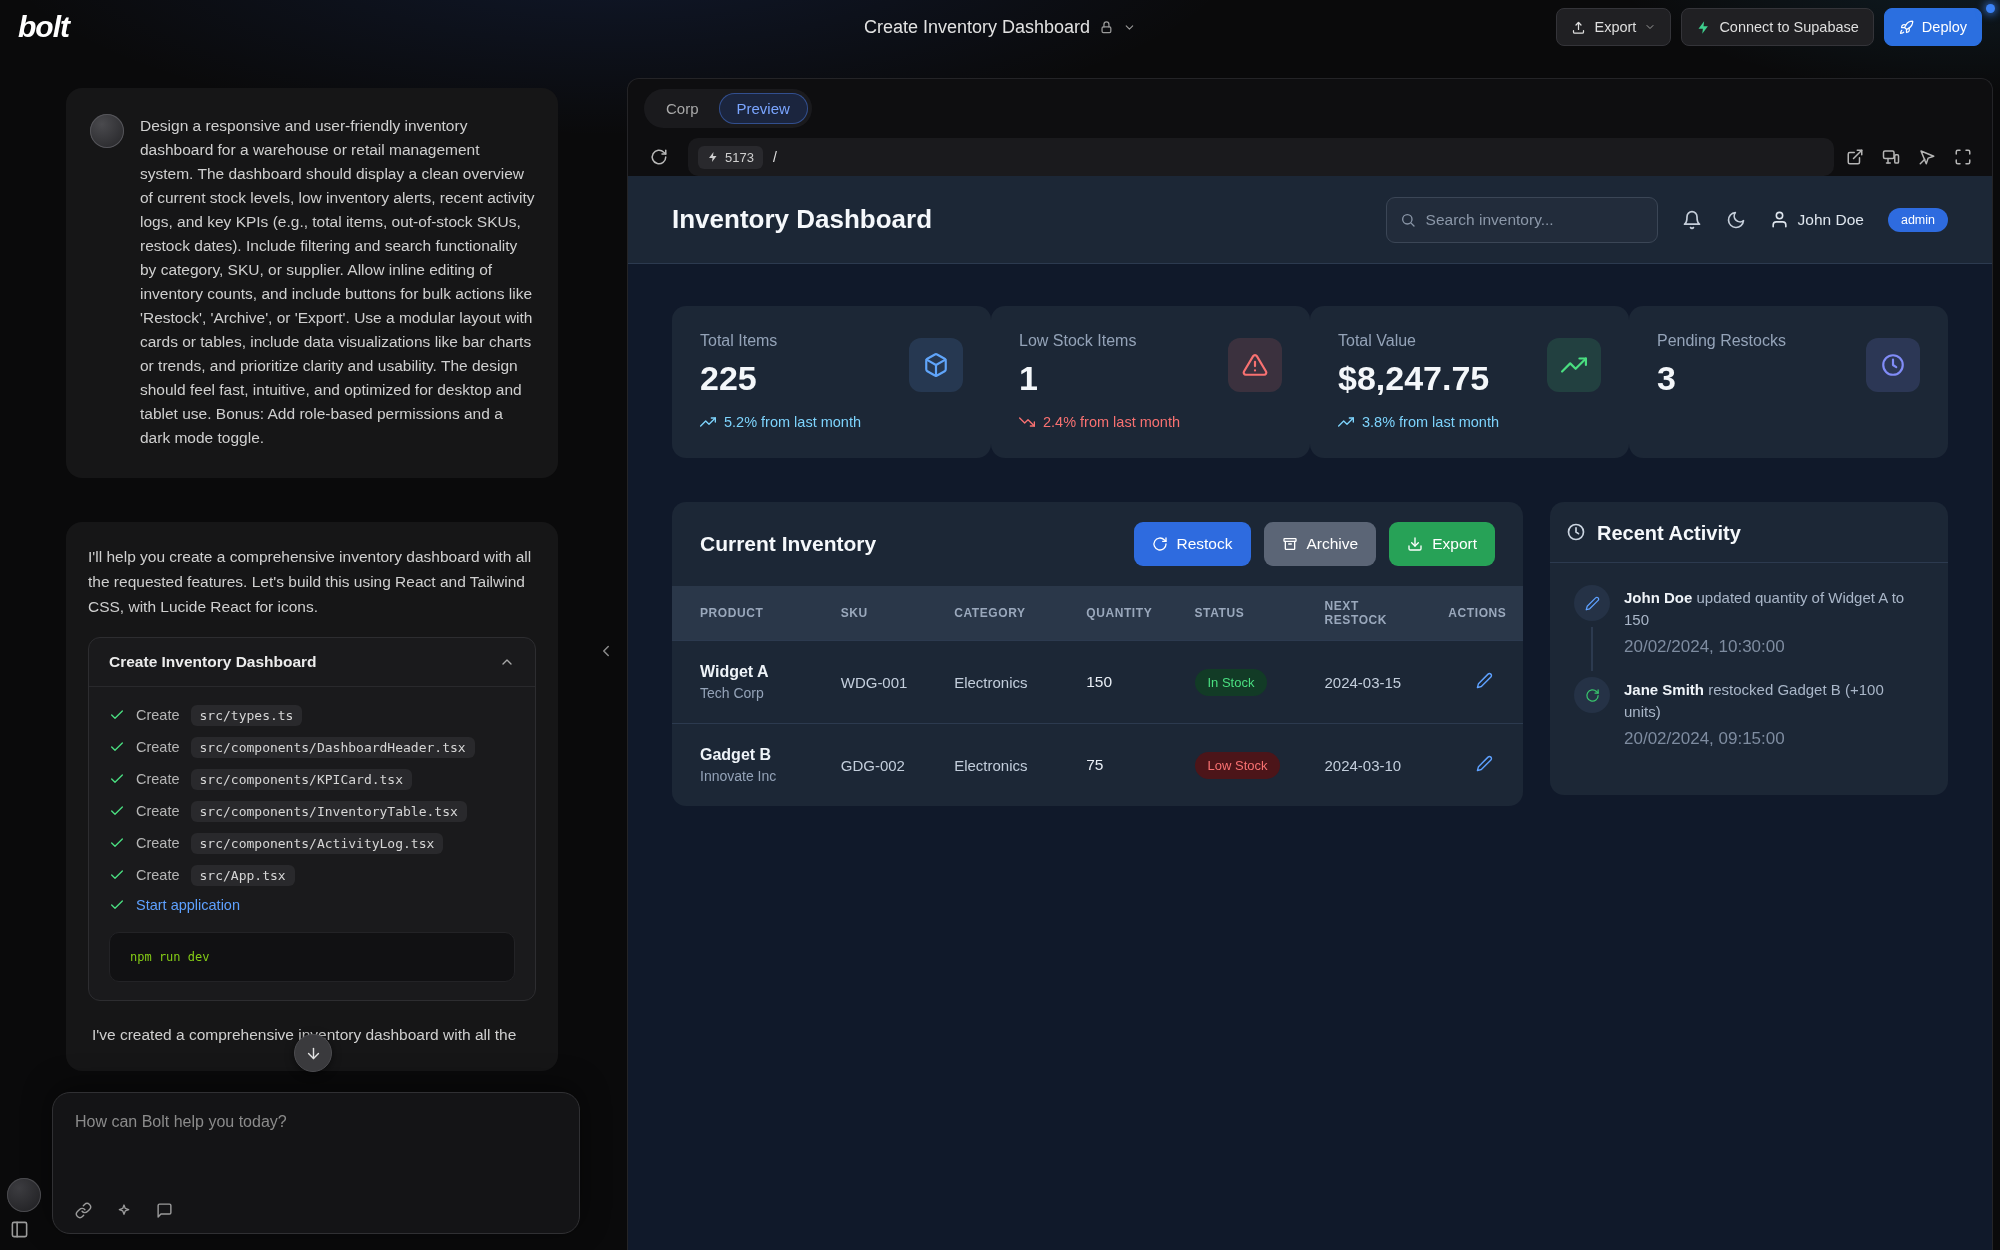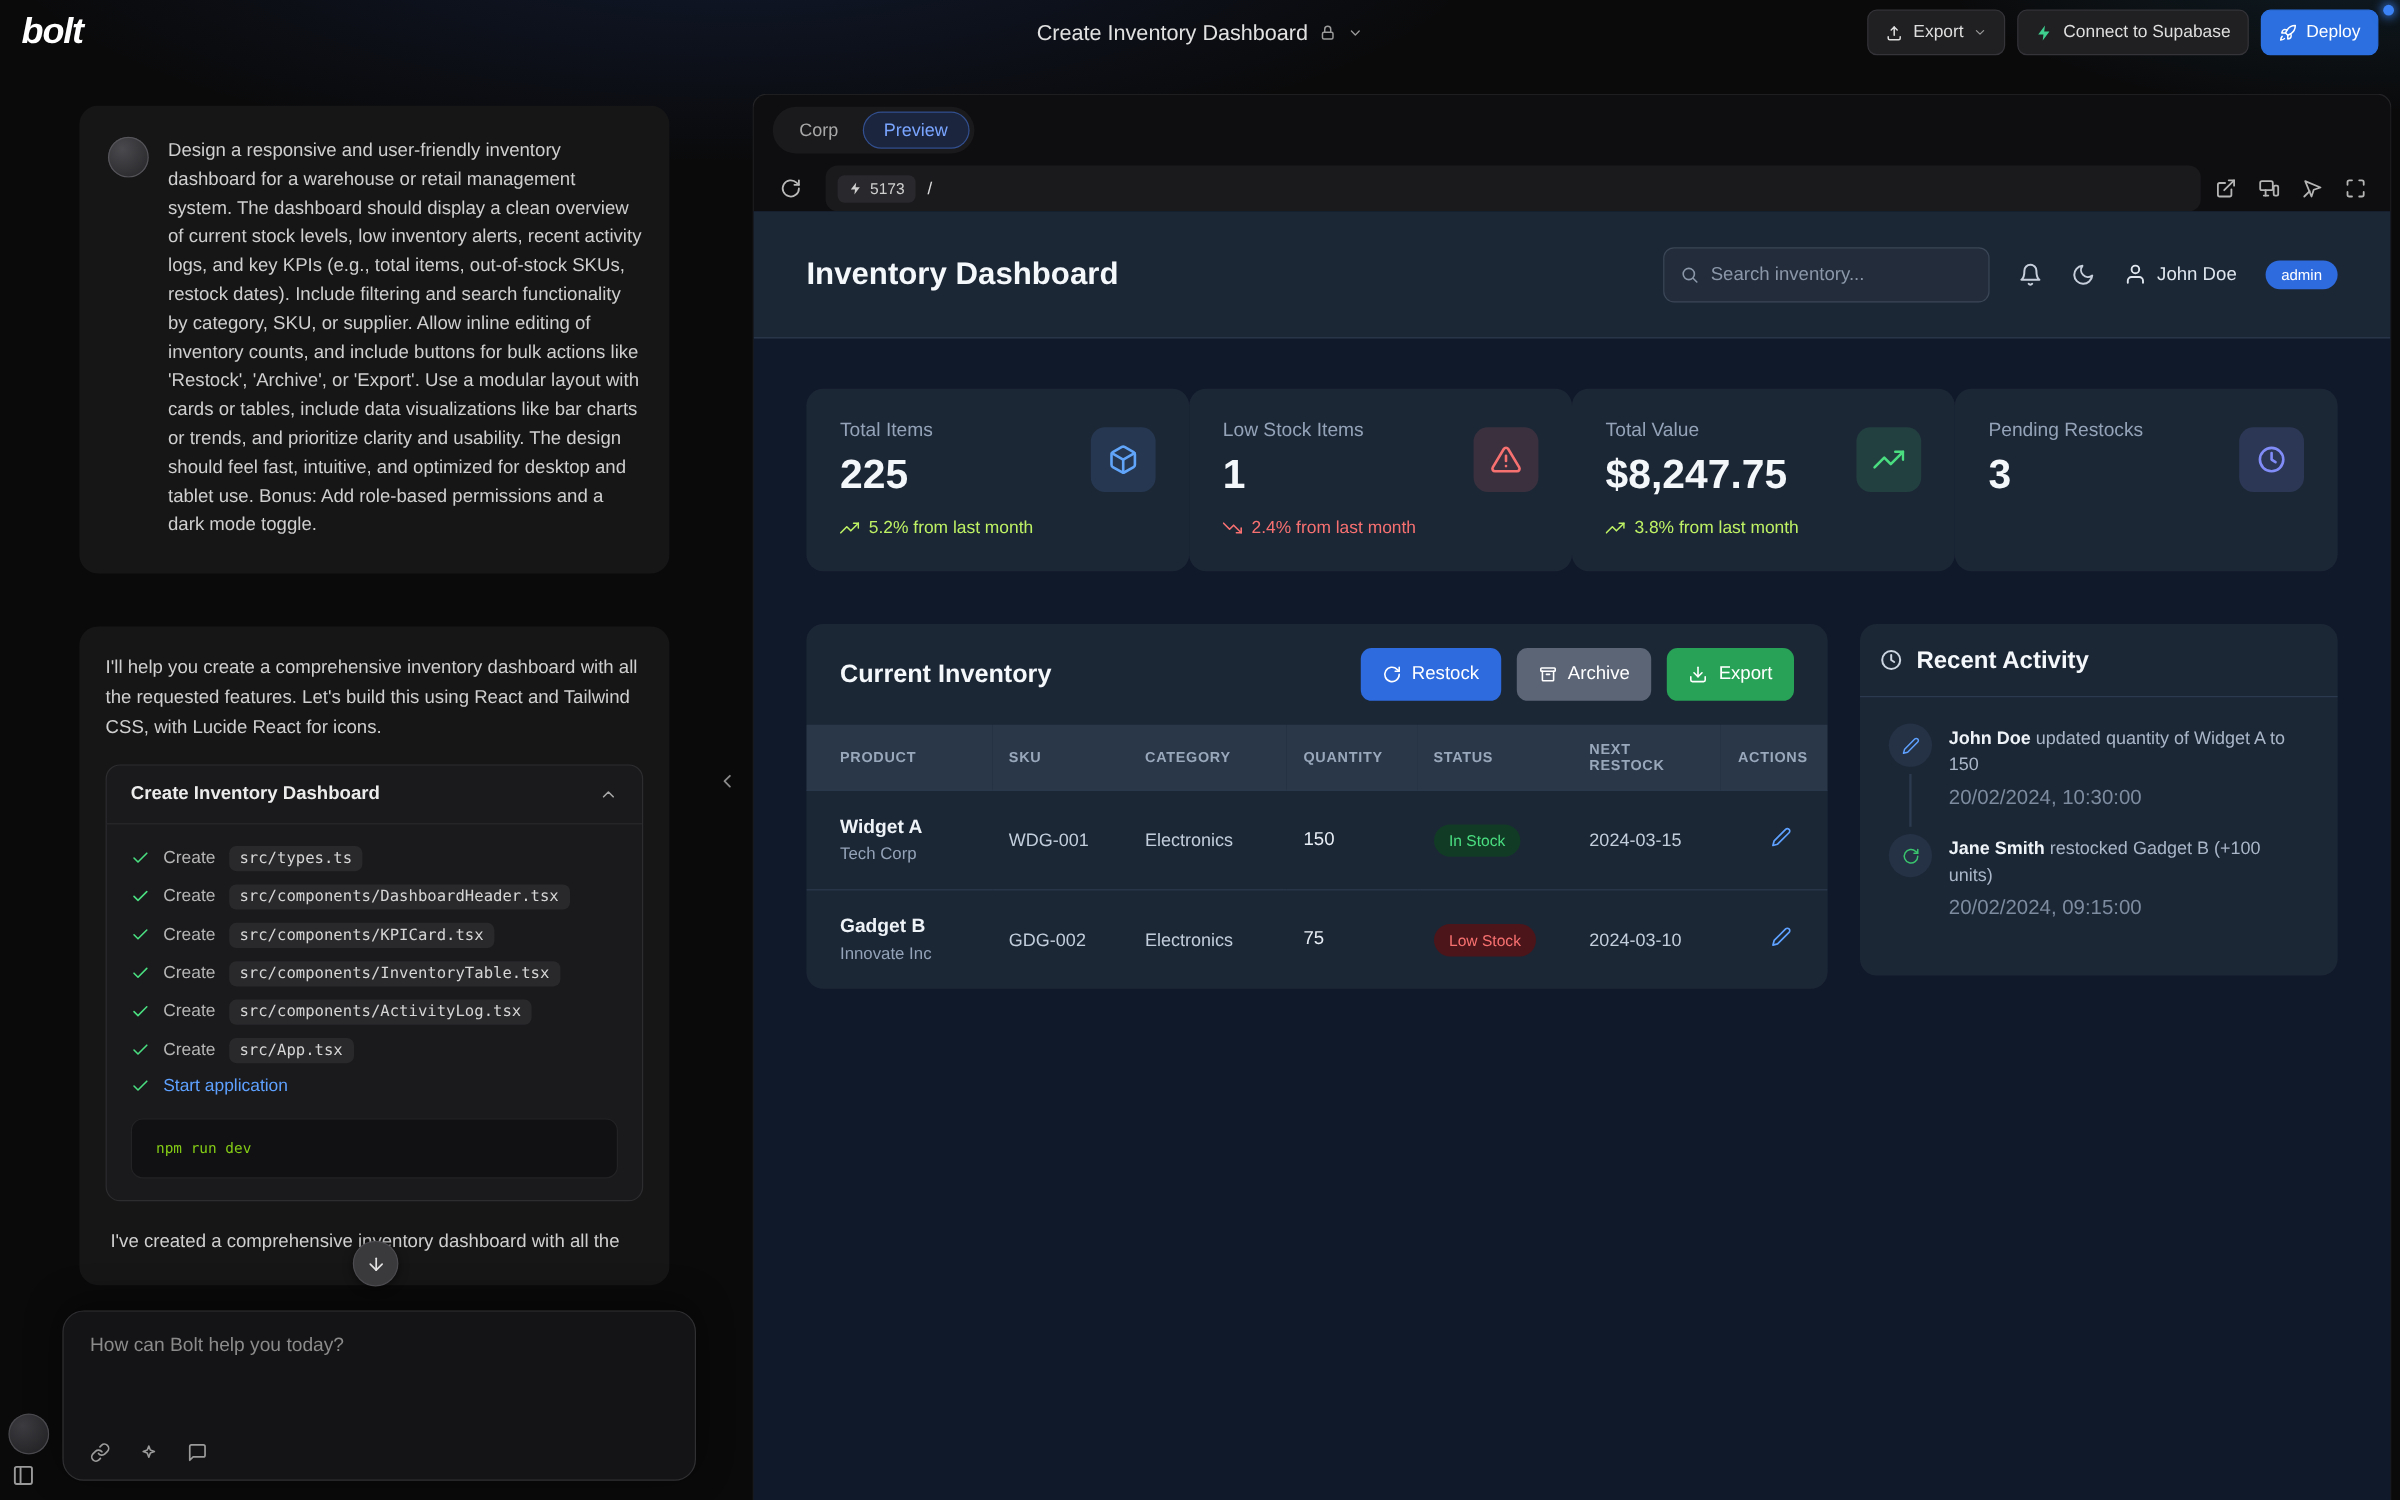--- a/index.html
+++ b/index.html
@@ -78,38 +78,38 @@
                color:#b9b9b9; cursor:pointer; }
   .address { flex:1; height:38px; background:#1a1a1d; border-radius:10px; display:flex; align-items:center; gap:10px; padding:0 10px; }
   .port-chip { display:flex; align-items:center; gap:6px; background:#29292d; border-radius:6px; padding:4px 9px;
                color:#cfcfcf; font-size:13px; }
   .addr-path { color:#e0e0e0; font-size:14px; }
   .addr-icons { display:flex; align-items:center; gap:18px; color:#b5b5b5; padding-right:4px; }
   .addr-icons span { cursor:pointer; }
 
   
   .app { position:absolute; top:97px; left:0; right:0; bottom:0; background:#10192a; overflow:hidden; }
-  .app-header { height:106px; background:#1c2736; border-bottom:1px solid #2c3a4f; display:flex; align-items:center; padding:0 44px; }
+  .app-header { height:88px; background:#1c2736; border-bottom:1px solid #2c3a4f; display:flex; align-items:center; padding:0 44px; }
   .app-title { font-size:26px; font-weight:700; color:#f5f8fb; }
   .app-header-right { margin-left:auto; display:flex; align-items:center; gap:24px; }
   .search-box { width:272px; height:46px; background:#222c3b; border:1px solid #3b4656; border-radius:9px;
                 display:flex; align-items:center; gap:10px; padding:0 13px; color:#8b97a8; }
   .search-box input { flex:1; background:transparent; border:none; outline:none; color:#dfe6ee; font-size:15.5px;
                       font-family:"Liberation Sans", sans-serif; }
   .search-box input::placeholder { color:#8b97a8; }
   .hdr-ic { color:#c6cfdb; cursor:pointer; }
   .user-group { display:flex; align-items:center; gap:9px; color:#dfe6ee; font-size:15.5px; cursor:pointer; }
   .role-badge { background:#2e6bdf; color:#fff; font-size:12.5px; padding:5px 13px; border-radius:999px; }
 
   .kpi-row { display:grid; grid-template-columns:repeat(4,1fr); padding:42px 44px 0; }
   .kpi-card { position:relative; background:#1c2736; border-radius:14px; padding:26px 28px; height:152px; }
   .kpi-label { font-size:16px; color:#94a3b8; }
   .kpi-value { font-size:34px; font-weight:700; color:#f4f7fa; margin-top:9px; }
   .kpi-delta { margin-top:16px; display:flex; align-items:center; gap:8px; font-size:14.5px; }
-  .kpi-delta.up { color:#bef264; } .kpi-delta.down { color:#f87171; }
+  .kpi-delta.up { color:#7dd3fc; } .kpi-delta.down { color:#f87171; }
   .kpi-iconbox { position:absolute; top:32px; right:28px; width:54px; height:54px; border-radius:12px;
                  display:flex; align-items:center; justify-content:center; }
   .tint-blue { background:rgba(96,165,250,.14); color:#60a5fa; }
   .tint-red { background:rgba(248,113,113,.14); color:#f87171; }
   .tint-green { background:rgba(74,222,128,.14); color:#4ade80; }
   .tint-indigo { background:rgba(129,140,248,.16); color:#818cf8; }
 
   .main-row { display:flex; align-items:flex-start; gap:27px; margin:44px 44px 0; }
   .inv-card { flex:1; background:#1c2736; border-radius:14px; overflow:hidden; }
   .inv-head { display:flex; align-items:center; padding:20px 28px; }

